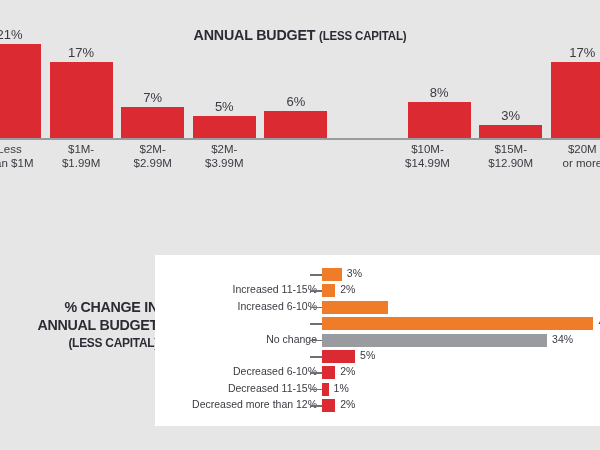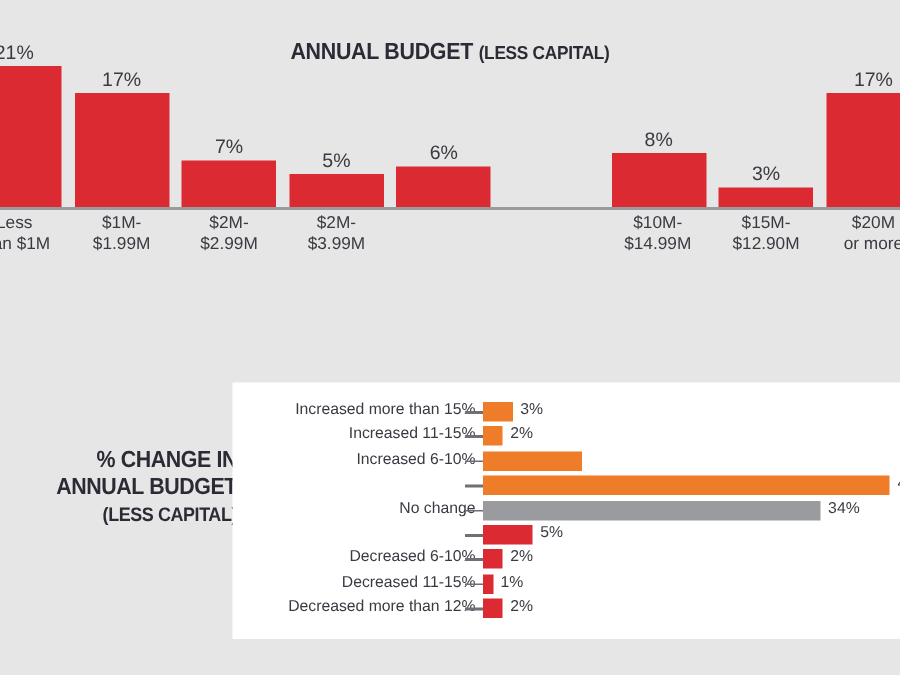--- a/index.html
+++ b/index.html
@@ -216,21 +216,21 @@
         <div>$1.99M</div>
       </div>
       <div class="tb-xlabel" style="left: 143.2px;">
         <div>$2M-</div>
         <div>$2.99M</div>
       </div>
       <div class="tb-xlabel" style="left: 214.8px;">
         <div>$2M-</div>
         <div>$3.99M</div>
       </div>
-      <div class="tb-xlabel" style="left: 429px;">
+      <div class="tb-xlabel" style="left: 418px;">
         <div>$10M-</div>
         <div>$14.99M</div>
       </div>
       <div class="tb-xlabel" style="left: 501.2px;">
         <div>$15M-</div>
         <div>$12.90M</div>
       </div>
       <div class="tb-xlabel" style="left: 572.8px;">
         <div>$20M</div>
         <div>or more</div>
@@ -241,21 +241,20 @@
 
 <div id="bottom-title">
   <div>% CHANGE IN</div>
   <div>ANNUAL BUDGET</div>
   <div class="sub">(LESS CAPITAL)</div>
 </div>
 
 <div id="panel">
   <div id="hbar-plot">
       <div class="hb-row" style="top: 13px;">
-        <div class="hb-label">Increased more than 15%</div>
         <div class="hb-tick"></div>
         <div class="hb-bar" style="width: 19.86px; background: rgb(238, 124, 40);"></div>
         <div class="hb-val" style="left: 191.86px;">3%</div>
       </div>
       <div class="hb-row" style="top: 29.4px;">
         <div class="hb-label">Increased 11-15%</div>
         <div class="hb-tick"></div>
         <div class="hb-bar" style="width: 13.24px; background: rgb(238, 124, 40);"></div>
         <div class="hb-val" style="left: 185.24px;">2%</div>
       </div>

